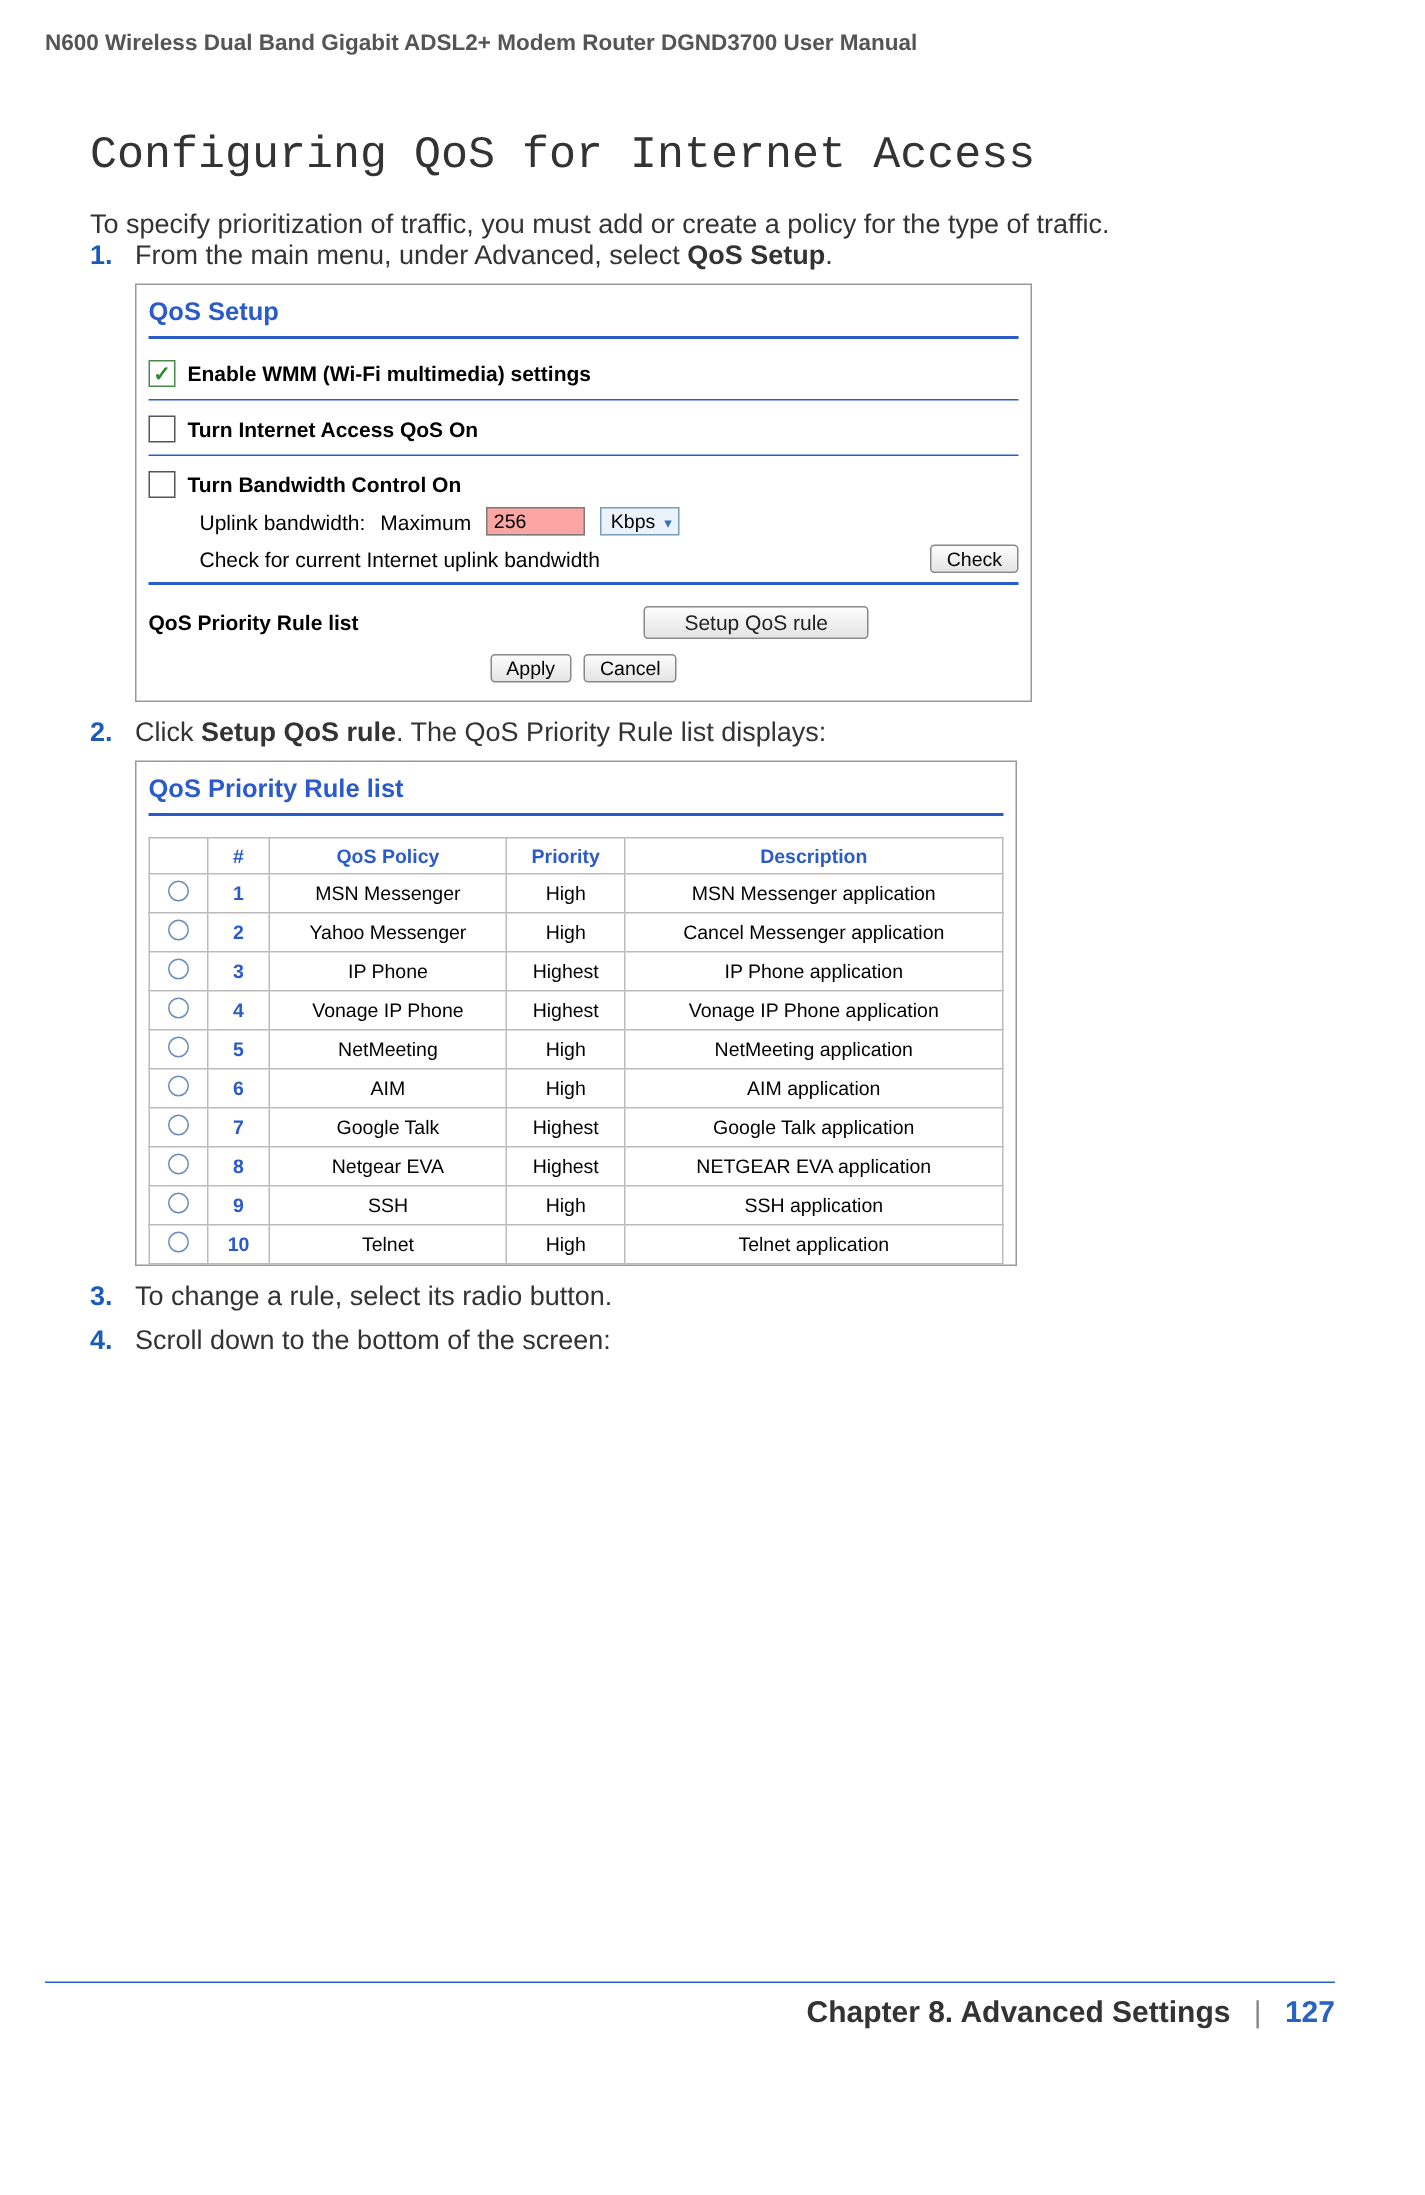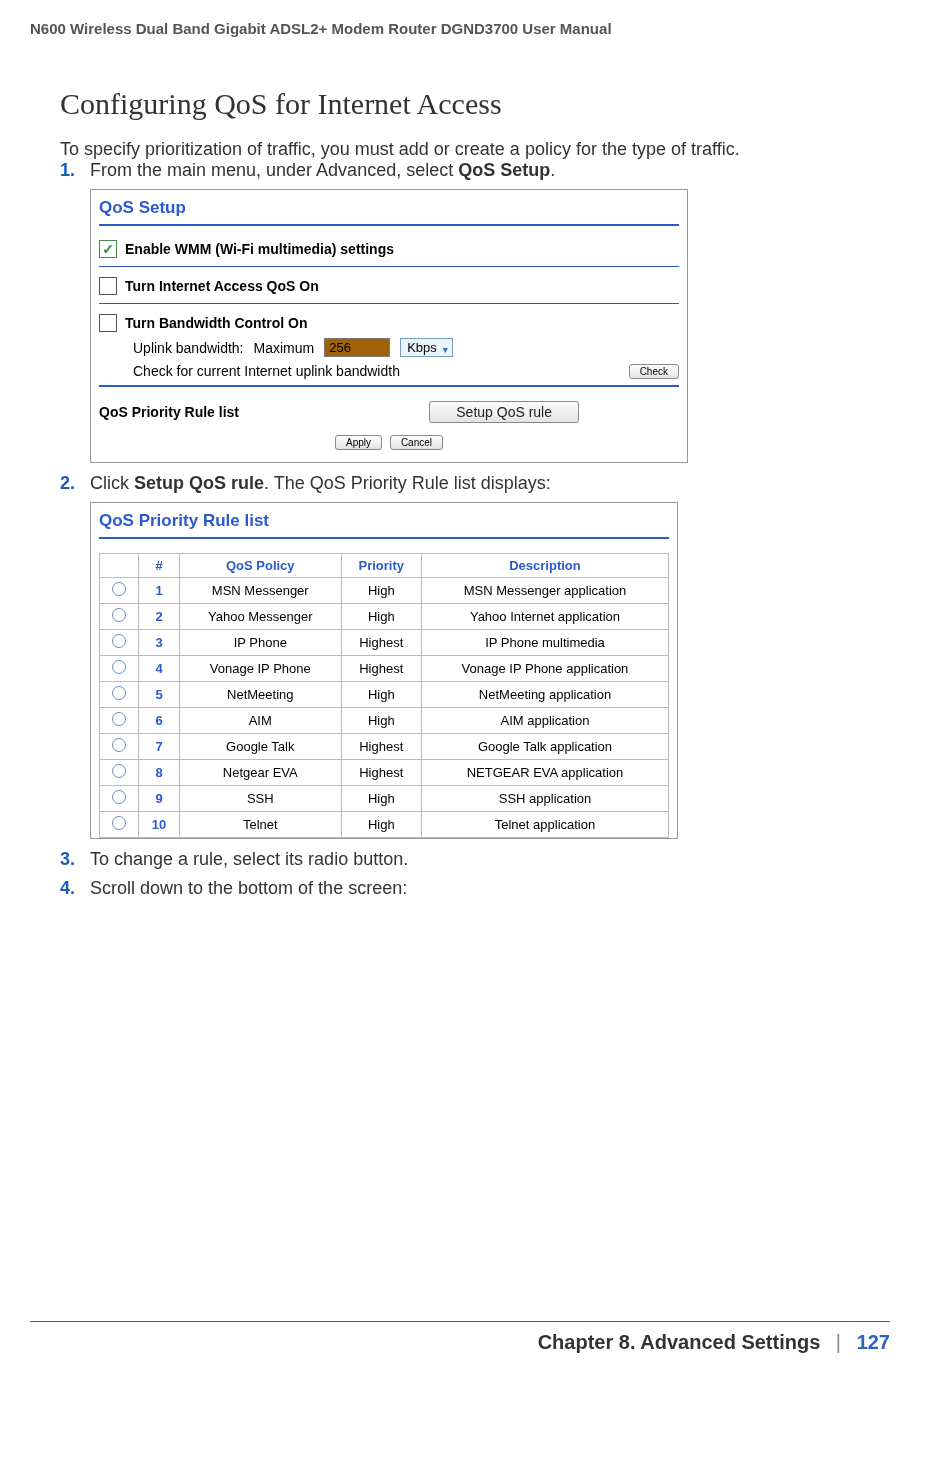--- a/index.html
+++ b/index.html
@@ -19,21 +19,21 @@
   .running-header {
     color: #555;
     font-weight: bold;
     font-size: 15px;
     margin-bottom: 50px;
   }
   .content {
     margin-left: 30px;
   }
   h1.section-title {
-    font-family: Liberation Serif, serif;
+    font-family: Liberation Mono, monospace;
     font-weight: 400;
     font-size: 30px;
     color: #333;
     margin: 0 0 18px 0;
   }
   .intro-text {
     font-size: 18px;
   }
   .step {
     display: flex;
@@ -96,21 +96,21 @@
   .chk.empty { border-color: #555; color: transparent; }
   .sub-row {
     font-weight: normal;
     display: flex;
     align-items: center;
     margin: 6px 0 6px 34px;
     gap: 10px;
   }
   .mini-input {
     border: 1px solid #7a7a7a;
-    background: #a16207;
+    background: #fca5a5;
     padding: 1px 4px;
     width: 56px;
     font-size: 13px;
   }
   .mini-select {
     border: 1px solid #7a9db9;
     background: #eaf2fb;
     padding: 1px 4px 1px 6px;
     font-size: 13px;
     display: inline-flex;
@@ -119,21 +119,21 @@
   }
   .mini-select .arrow {
     color: #3b6fb6;
     font-size: 10px;
   }
   .mini-btn {
     border: 1px solid #888;
     border-radius: 3px;
     background: linear-gradient(#fdfdfd,#e4e4e4);
     padding: 1px 10px;
-    font-size: 10px;
+    font-size: 13px;
     font-family: inherit;
   }
   .qos-rule-row {
     display: flex;
     align-items: center;
     font-weight: bold;
     margin: 10px 0 4px 0;
   }
   .big-btn {
     border: 1px solid #888;
@@ -290,28 +290,28 @@
               <td class="numcol">1</td>
               <td>MSN Messenger</td>
               <td>High</td>
               <td>MSN Messenger application</td>
             </tr>
             <tr>
               <td class="radiocol"><span class="radio"></span></td>
               <td class="numcol">2</td>
               <td>Yahoo Messenger</td>
               <td>High</td>
-              <td>Yahoo Internet application</td>
+              <td>Cancel Messenger application</td>
             </tr>
             <tr>
               <td class="radiocol"><span class="radio"></span></td>
               <td class="numcol">3</td>
               <td>IP Phone</td>
               <td>Highest</td>
-              <td>IP Phone multimedia</td>
+              <td>IP Phone application</td>
             </tr>
             <tr>
               <td class="radiocol"><span class="radio"></span></td>
               <td class="numcol">4</td>
               <td>Vonage IP Phone</td>
               <td>Highest</td>
               <td>Vonage IP Phone application</td>
             </tr>
             <tr>
               <td class="radiocol"><span class="radio"></span></td>

